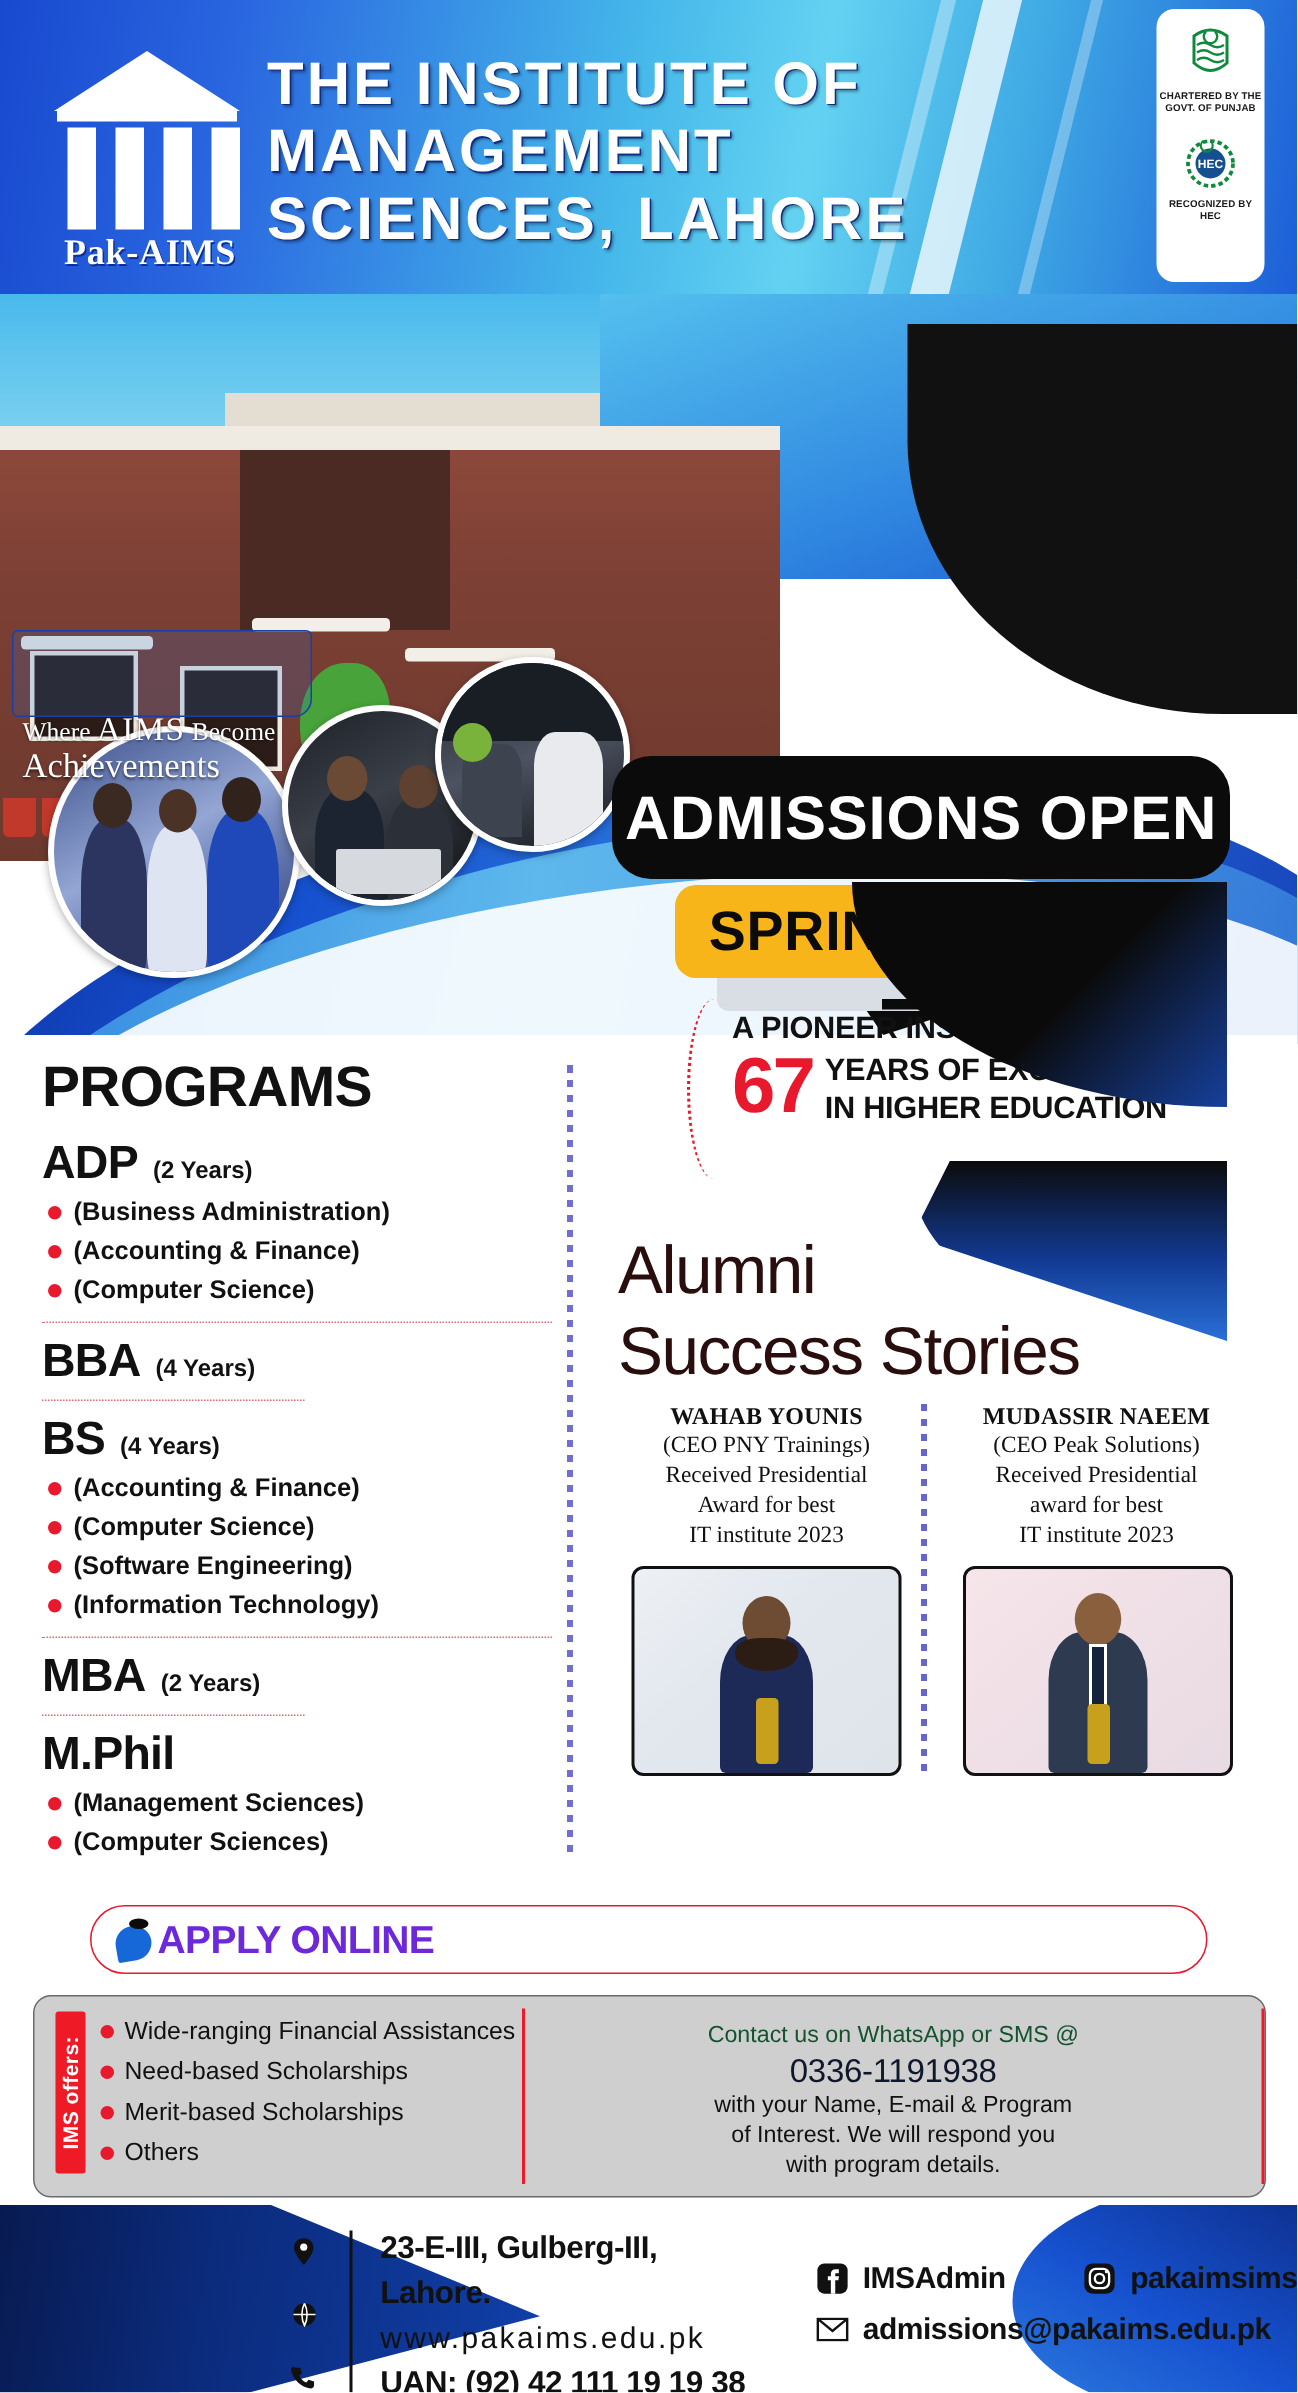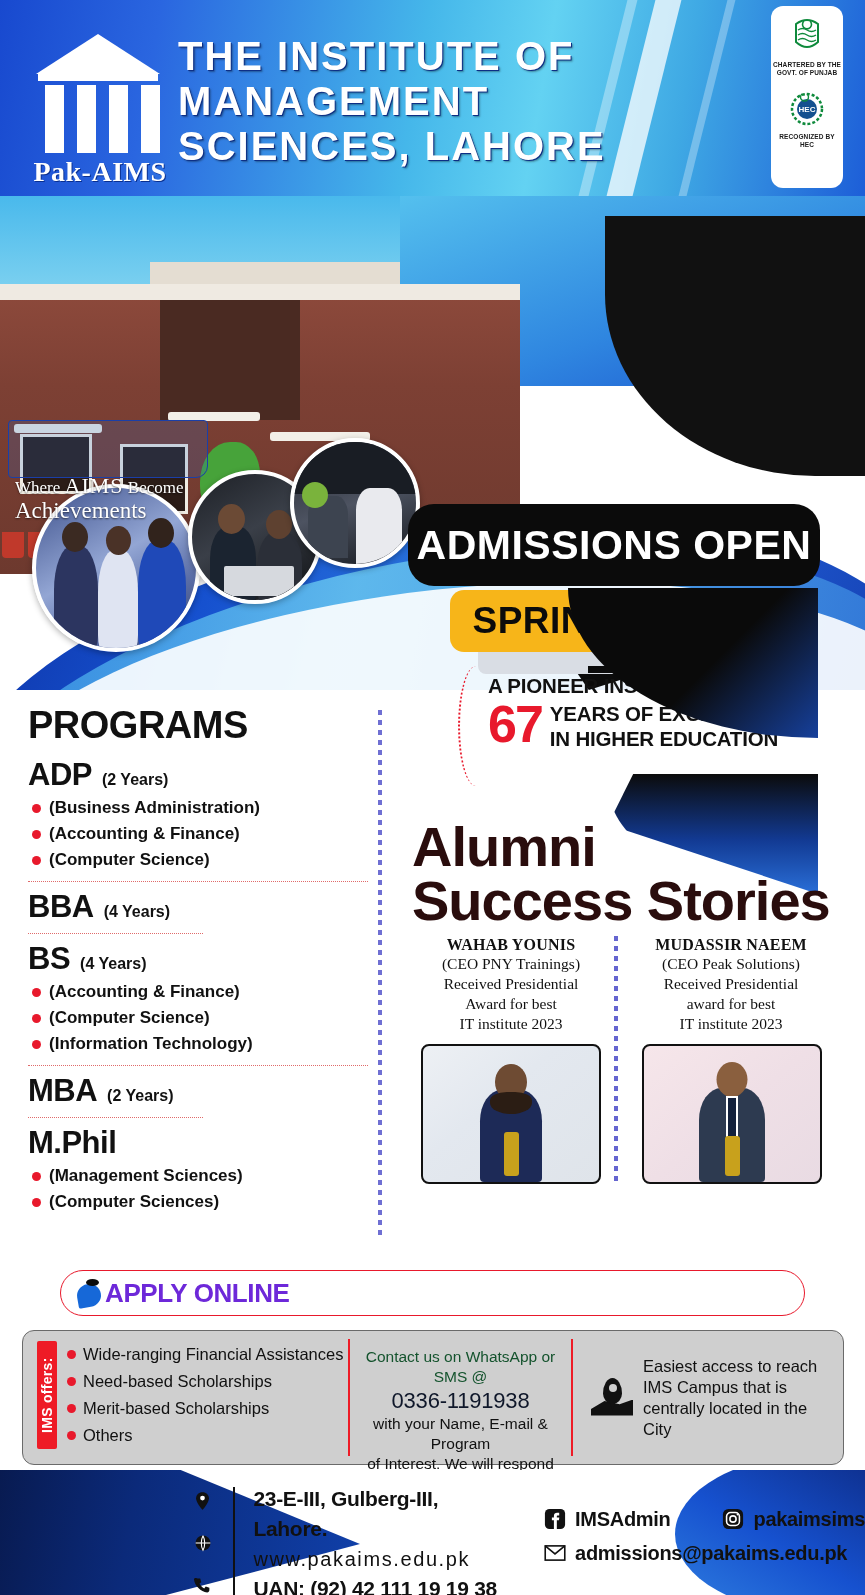--- a/index.html
+++ b/index.html
@@ -29,21 +29,21 @@
   .pediment {
     position:absolute; left:10px; top:2px; width:0; height:0;
     border-left:62px solid transparent; border-right:62px solid transparent;
     border-bottom:40px solid #ffffff;
   }
   .plinth { position:absolute; left:12px; top:42px; width:120px; height:7px; background:#fff; }
   .col { position:absolute; top:53px; width:19px; height:68px; background:#fff; }
   .col.c1{left:19px;} .col.c2{left:51px;} .col.c3{left:83px;} .col.c4{left:115px;}
   .logo-word {
     position:absolute; left:0; top:124px; width:148px; text-align:center;
-    font-family:"Liberation Serif", serif; font-weight:bold; font-size:28px;
+    font-family:"Liberation Serif", serif; font-weight:bold; font-size:24px;
     color:#ffffff; letter-spacing:.5px;
     text-shadow:1px 1px 0 #0a2f8f;
   }
   .hdr-title {
     position:absolute; left:178px; top:34px; width:520px;
     font-family:"Liberation Sans", sans-serif;
     font-weight:bold; font-size:40px; line-height:45px;
     color:#ffffff; letter-spacing:2px;
     text-shadow: 1px 1px 0 #0d2f86, 2px 2px 2px rgba(0,0,0,.35);
   }
@@ -198,21 +198,21 @@
   .blue-fin {
     position:absolute; right:0; top:100px; width:210px; height:120px;
     background:linear-gradient(180deg,#0b0b0b 0%,#123a93 55%,#2a6fd8 100%);
     border-radius:0 0 0 92% ;
     clip-path:polygon(12% 0,100% 0,100% 100%,0 42%);
   }
 
   .alumni { position:absolute; left:412px; top:130px; width:420px; }
   .alumni h2 {
     font-family:"Liberation Sans", sans-serif;
-    font-size:56px; color:#2a0d0d; line-height:54px; font-weight:bold;
+    font-size:45px; color:#2a0d0d; line-height:54px; font-weight:normal;
     letter-spacing:-1px;
   }
   .alumni-grid { display:flex; margin-top:8px; }
   .al-col { width:198px; text-align:center; font-family:"Liberation Serif", serif; }
   .al-col.right { padding-left:20px; }
   .al-name { font-size:16px; font-weight:bold; color:#111; letter-spacing:.2px; }
   .al-line { font-size:15.5px; color:#111; line-height:20px; }
   .al-divider {
     width:4px; margin:0 4px;
     background:repeating-linear-gradient(180deg,#3f3fc4 0 5px,transparent 5px 10px);
@@ -482,20 +482,24 @@
         <li>
             <span class="dot-red"></span>
             <span>(Accounting &amp; Finance)</span>
           </li>
         <li>
             <span class="dot-red"></span>
             <span>(Computer Science)</span>
           </li>
         <li>
             <span class="dot-red"></span>
+            <span>(Software Engineering)</span>
+          </li>
+        <li>
+            <span class="dot-red"></span>
             <span>(Information Technology)</span>
           </li>
       </ul>
       <hr class="sep full">
 
       <div class="prog-head">
         <div class="code">MBA</div>
         <div class="yrs">(2 Years)</div>
       </div>
       <hr class="sep short">
@@ -596,32 +600,20 @@
             <span>Others</span>
           </li>
       </ul>
     </div>
     <div class="off-mid">
       <div class="t1">Contact us on WhatsApp or SMS @</div>
       <div class="num">0336-1191938</div>
       <div class="t2">with your Name, E-mail &amp; Program</div>
       <div class="t2">of Interest. We will respond you</div>
       <div class="t2">with program details.</div>
-    </div>
-    <div class="off-right">
-      <div class="map-pin">
-        <div class="base"></div>
-          <div class="pin"></div>
-          <div class="tip"></div>
-      </div>
-      <div class="txt">
-        <div>Easiest access to reach</div>
-        <div>IMS Campus that is</div>
-        <div>centrally located in the City</div>
-      </div>
     </div>
   </div>
 
   <div class="footer">
     <div class="f-swoosh-l"></div>
     <div class="f-swoosh-l2"></div>
     <div class="f-swoosh-r"></div>
 
     <div class="f-inner">
       <div class="f-iconcol">

